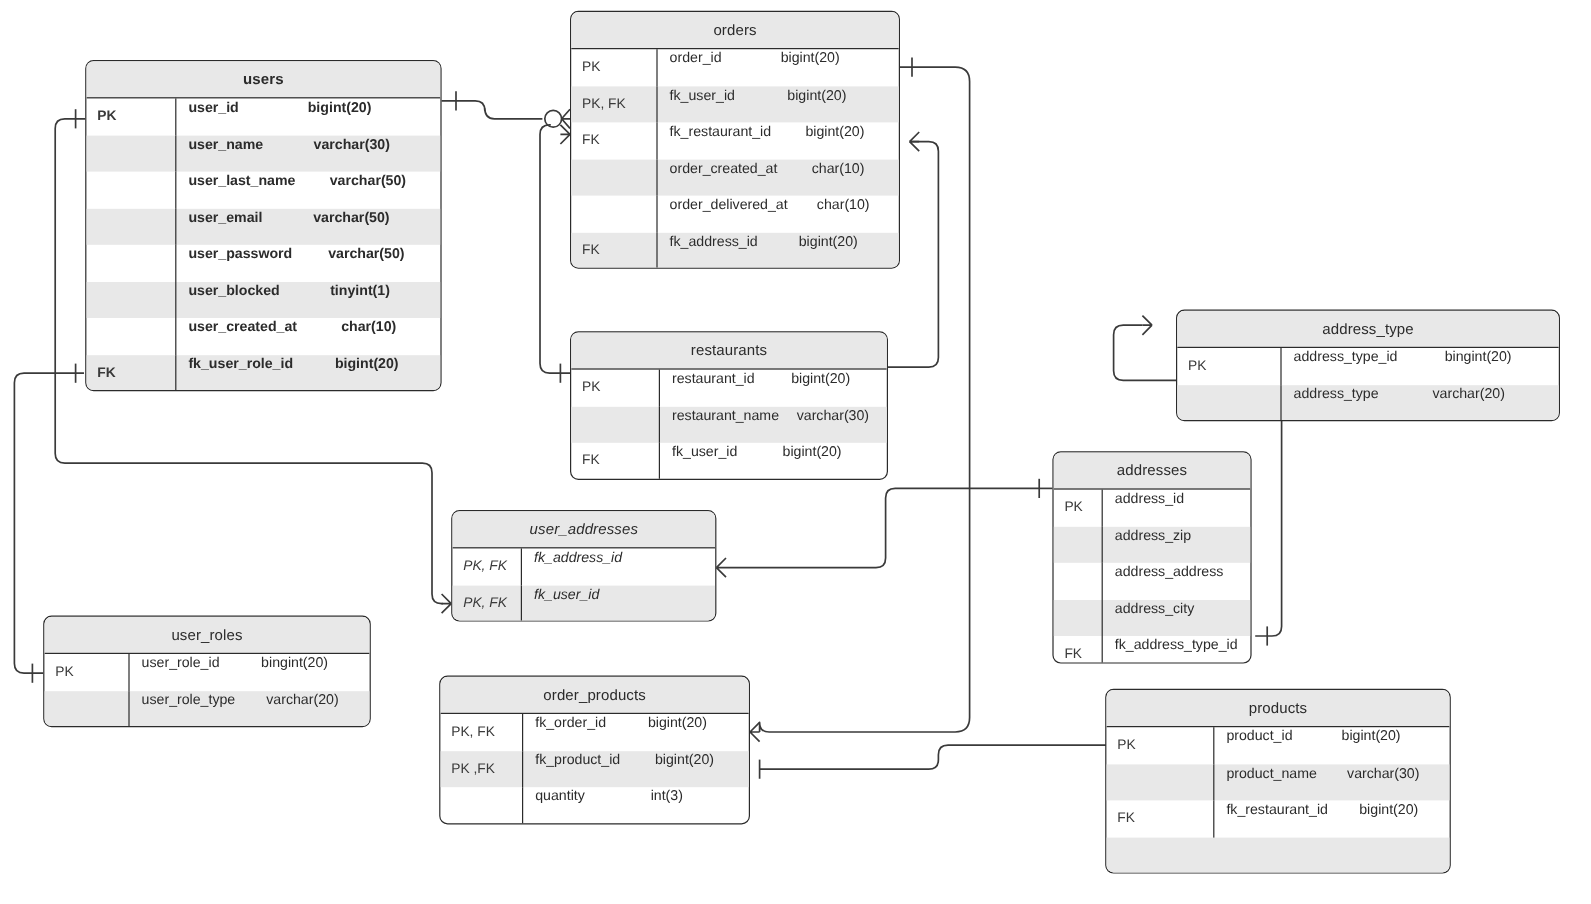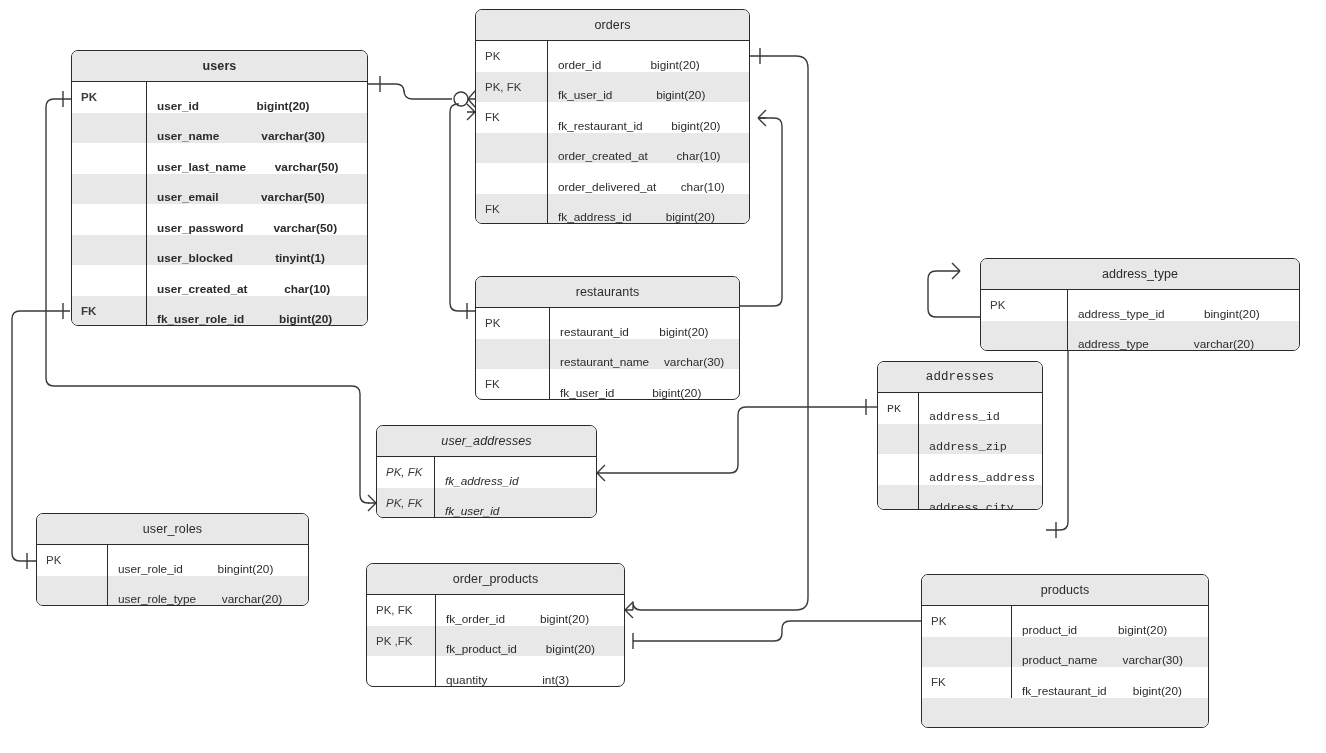--- a/index.html
+++ b/index.html
@@ -10,21 +10,21 @@
   .table{position:absolute;box-sizing:border-box;border:1.6px solid #2b2b2b;border-radius:7px;
          background:#ffffff;overflow:hidden;}
   .thead{height:30px;background:#e8e8e8;border-bottom:1.6px solid #2b2b2b;
          display:flex;align-items:center;justify-content:center;}
   .ttitle{font-size:12.5px;color:#2b2b2b;letter-spacing:.1px;}
   .tbody{position:relative;}
   .row{display:flex;align-items:center;height:30.5px;box-sizing:border-box;}
   .row.alt{background:#e8e8e8;}
   .kcol{box-sizing:border-box;flex:0 0 auto;padding-left:9px;font-size:11.5px;color:#3a3a3a;
         align-self:stretch;display:flex;align-items:center;}
-  .rest{flex:1 1 auto;display:flex;align-items:flex-end;box-sizing:border-box;
+  .rest{flex:1 1 auto;display:flex;align-items:flex-start;box-sizing:border-box;
         border-left:1.6px solid #2b2b2b;align-self:stretch;padding-left:10px;}
   .fname{font-size:11.8px;color:#2b2b2b;flex:0 0 auto;}
   .ftype{font-size:11.8px;color:#2b2b2b;flex:1 1 auto;text-align:center;}
 </style>
 </head>
 <body>
 
 <div id="canvas">
 
   <svg id="edges" viewBox="0 0 1326 753" xmlns="http://www.w3.org/2000/svg">
@@ -224,21 +224,21 @@
         </div>
         <div class="row alt">
           <div class="kcol" style="flex-basis: 86px;"></div>
           <div class="rest">
             <span class="fname">address_type</span>
             <span class="ftype">varchar(20)</span>
           </div>
         </div>
       </div>
     </div>
-    <div class="table" style="left: 877px; top: 361px; width: 166px; height: 149px; font-family: Liberation Mono, monospace;">
+    <div class="table" style="left: 877px; top: 376px; width: 166px; height: 177px;">
       <div class="thead">
         <div class="ttitle">addresses</div>
       </div>
       <div class="tbody">
         <div class="row">
           <div class="kcol" style="flex-basis: 40px;">PK</div>
           <div class="rest">
             <span class="fname">address_id</span>
             <span class="ftype"></span>
           </div>

